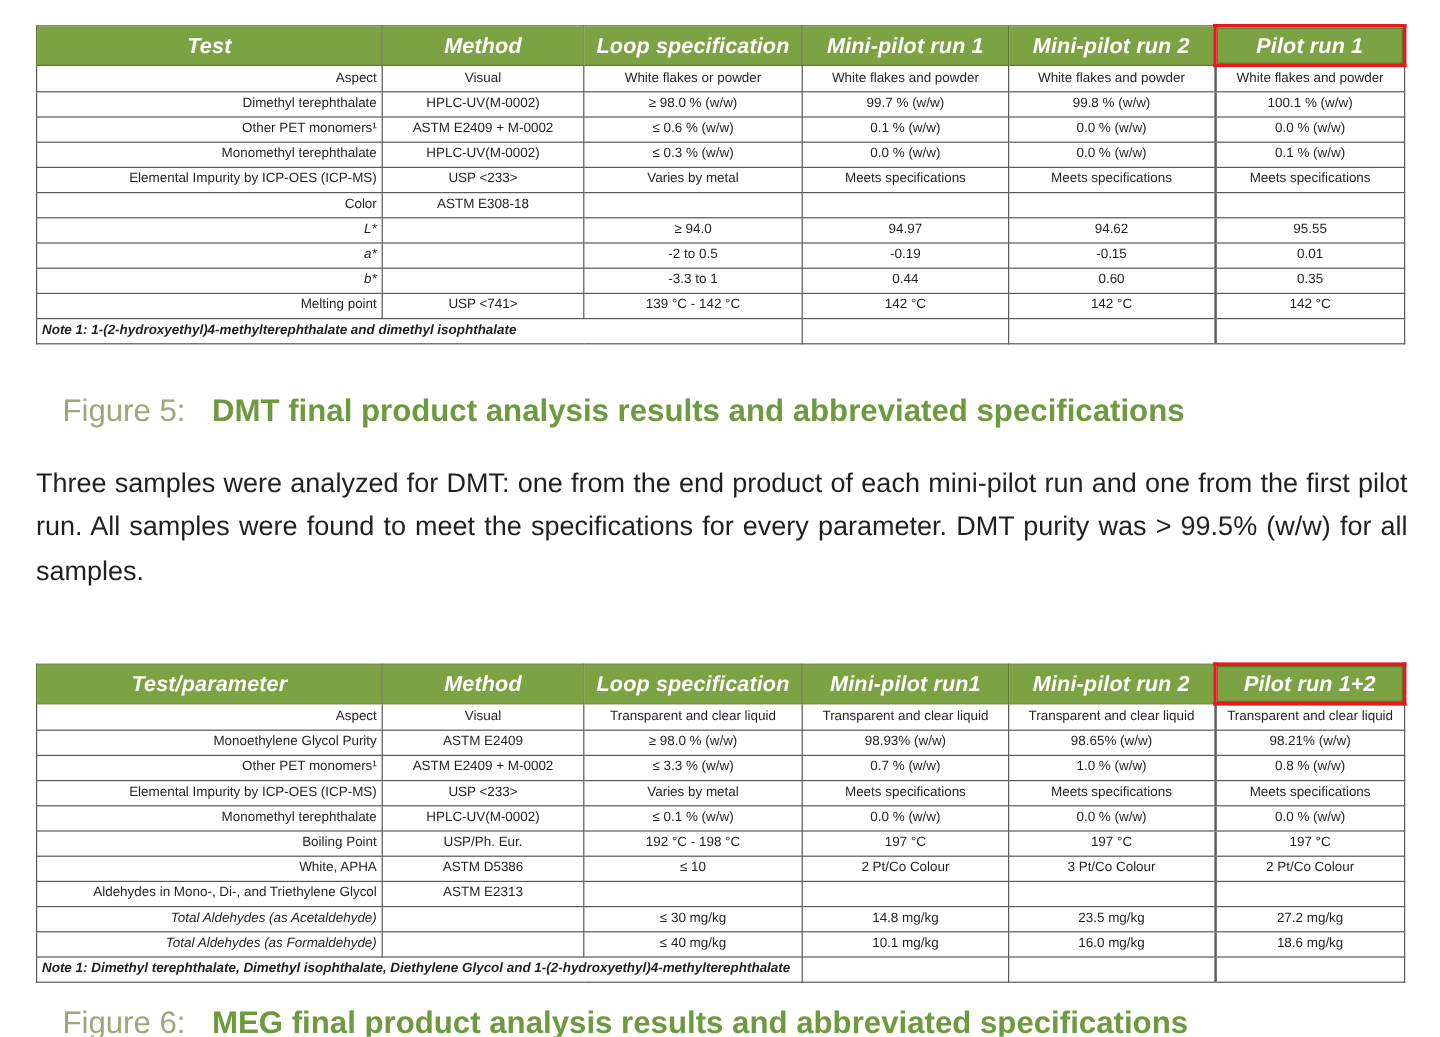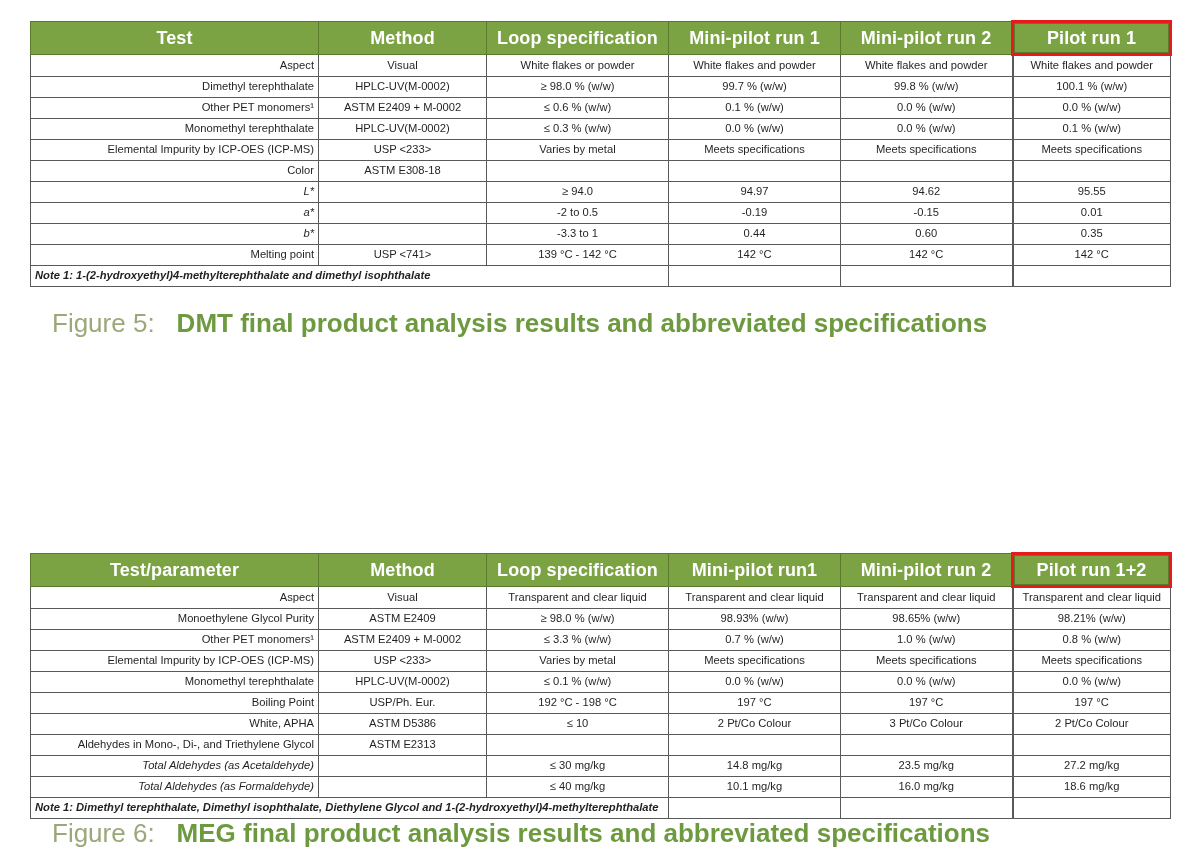--- a/index.html
+++ b/index.html
@@ -33,20 +33,21 @@
   }
   table.spec thead th{
     background:#7ca343;
     color:#ffffff;
     font-weight:bold;
     font-size:18px;
     height:30px;
     text-align:center;
     border:1px solid #5c7a2e;
     letter-spacing:.1px;
+    font-style:italic;
   }
   table.spec thead th.hl{
     border:3px solid #e8191c;
     box-shadow:inset 0 0 0 1px #5c7a2e;
   }
   td.lbl{text-align:right;}
   td.ctr{text-align:center;}
   td.indent{padding-left:14px;font-style:italic;}
   td.note{
     text-align:left;font-style:italic;font-weight:bold;
@@ -60,20 +61,21 @@
   col.c3{width:182px;}
   col.c4{width:172px;}
   col.c5{width:172px;}
   col.c6{width:158px;}
 
   
   .caption{
     position:absolute;left:52px;
     font-size:26px;
     white-space:nowrap;
+    margin-top:19px;
   }
   .caption .figno{color:#9aa87a;font-weight:normal;margin-right:22px;}
   .caption .figtitle{color:#6d9a3f;font-weight:bold;}
 
   
   .para{
     position:absolute;left:30px;width:1143px;
     font-size:22.5px;line-height:1.62;
     color:#231f20;
     text-align:justify;
@@ -192,20 +194,21 @@
             <td class="ctr col-hl">&nbsp;</td>
           </tr>
         </tbody>
     </table>
   </div>
 
   <div class="caption" style="top:308px;">
     <span class="figno">Figure 5:</span><span class="figtitle">DMT final product analysis results and abbreviated specifications</span>
   </div>
 
+  <div class="para" style="top:385px;">Three samples were analyzed for DMT: one from the end product of each mini-pilot run and one from the first pilot run. All samples were found to meet the specifications for every parameter. DMT purity was &gt; 99.5% (w/w) for all samples.</div>
 
   <div class="tblwrap" style="top:552px;">
     <table class="spec" id="tbl2">
       <colgroup>
           <col class="c1">
           <col class="c2">
           <col class="c3">
           <col class="c4">
           <col class="c5">
           <col class="c6">

